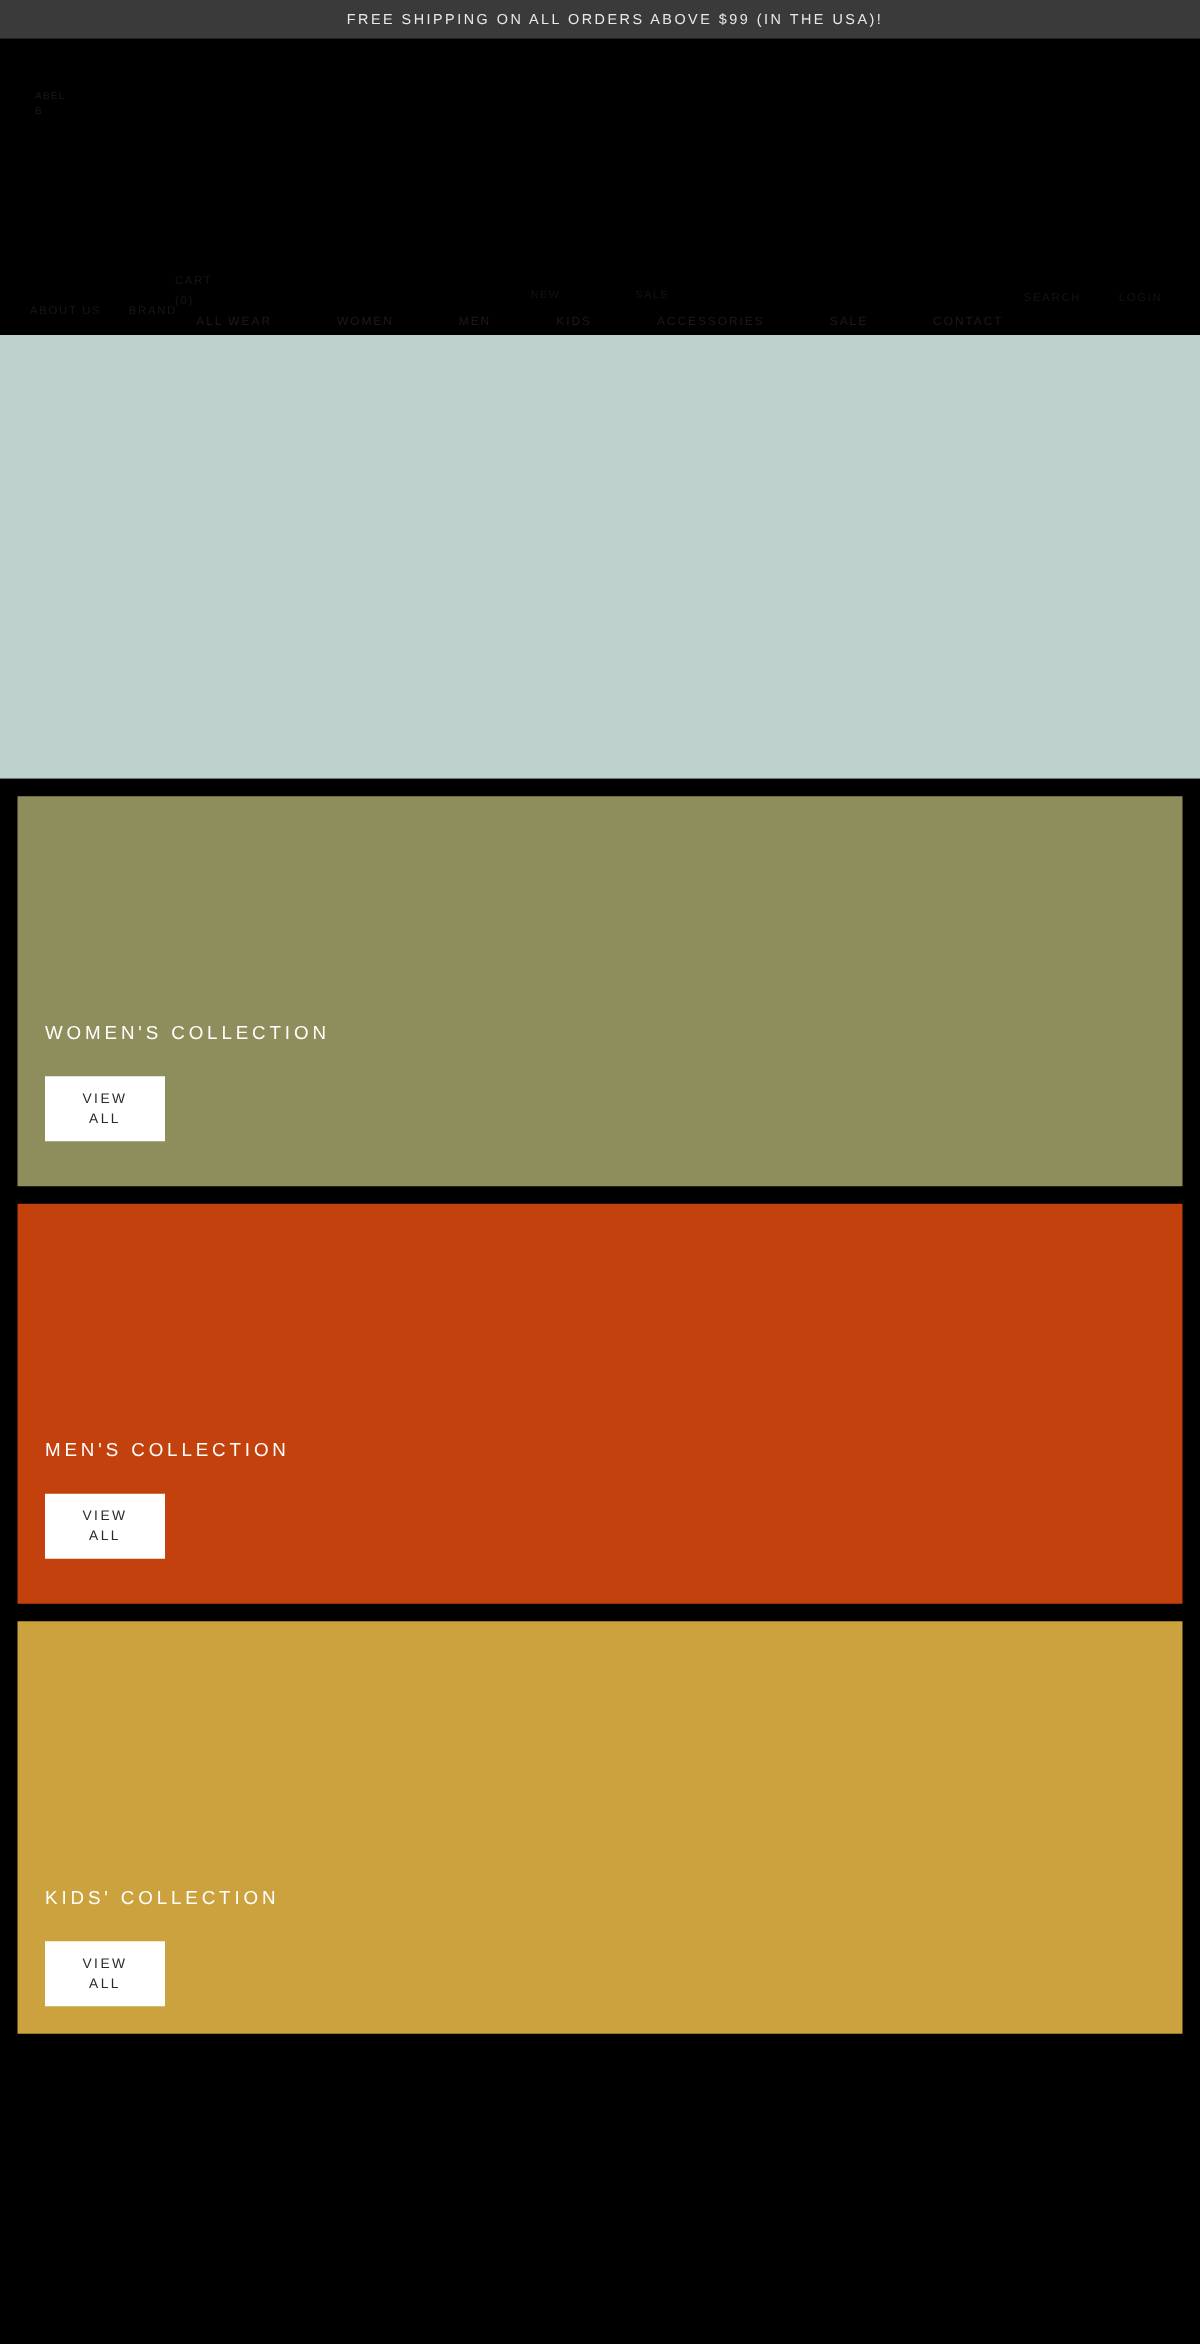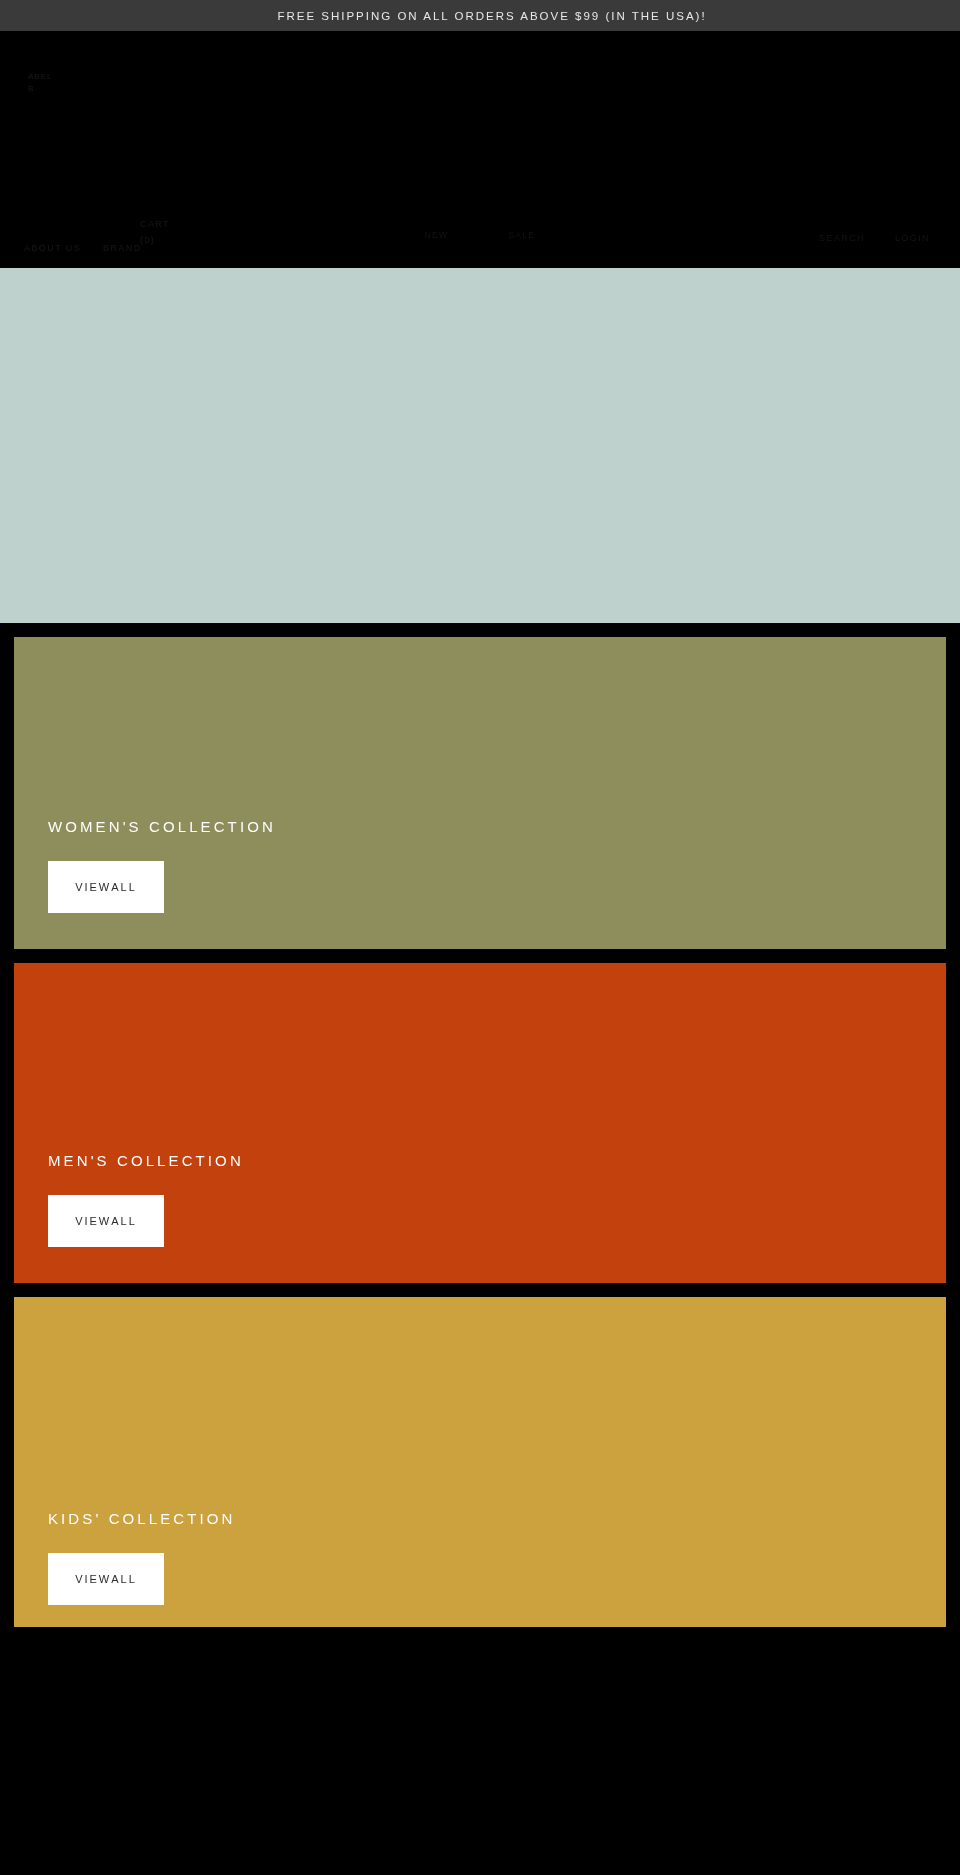--- a/index.html
+++ b/index.html
@@ -136,39 +136,39 @@
     width:932px;
     height:312px;
     overflow:hidden;
   }
   .collection.women { background:#8e8e5c; }
   .collection.men   { background:#c2410c; height:320px; }
   .collection.kids  { background:#cca23f; height:330px; }
 
   .collection .c-inner {
     position:absolute;
-    left:34px;
+    left:22px;
     bottom:36px;
   }
   .collection.kids .c-inner { bottom:22px;text-align:right; }
 
   .c-title {
     color:#ffffff;
     font-size:15px;
     letter-spacing:3.1px;
     font-weight:400;
     margin-bottom:26px;
     white-space:nowrap;
   }
   .c-btn {
     display:flex;
-    flex-direction:row;
+    flex-direction:column;
     align-items:center;
     justify-content:center;
-    width:116px;
+    width:96px;
     height:52px;
     background:#ffffff;
     color:#2a2a2a;
     font-size:11px;
     letter-spacing:2.0px;
     line-height:16px;
     text-decoration:none;
     cursor:pointer;
   }
   .c-btn .l1, .c-btn .l2 { display:block; }
@@ -204,20 +204,29 @@
       <span>LOGIN</span>
     </div>
 
   </div>
 
   <div class="nav-sub">
     <span>NEW</span>
     <span>SALE</span>
   </div>
 
+  <nav class="mainnav">
+    <a href="#">ALL WEAR</a>
+    <a href="#">WOMEN</a>
+    <a href="#">MEN</a>
+    <a href="#">KIDS</a>
+    <a href="#">ACCESSORIES</a>
+    <a href="#">SALE</a>
+    <a href="#">CONTACT</a>
+  </nav>
 
 </header>
 
 <section class="hero"></section>
 
 <section class="collections">
 
   <div class="collection women">
     <div class="c-inner">
       <div class="c-title">WOMEN'S COLLECTION</div>

